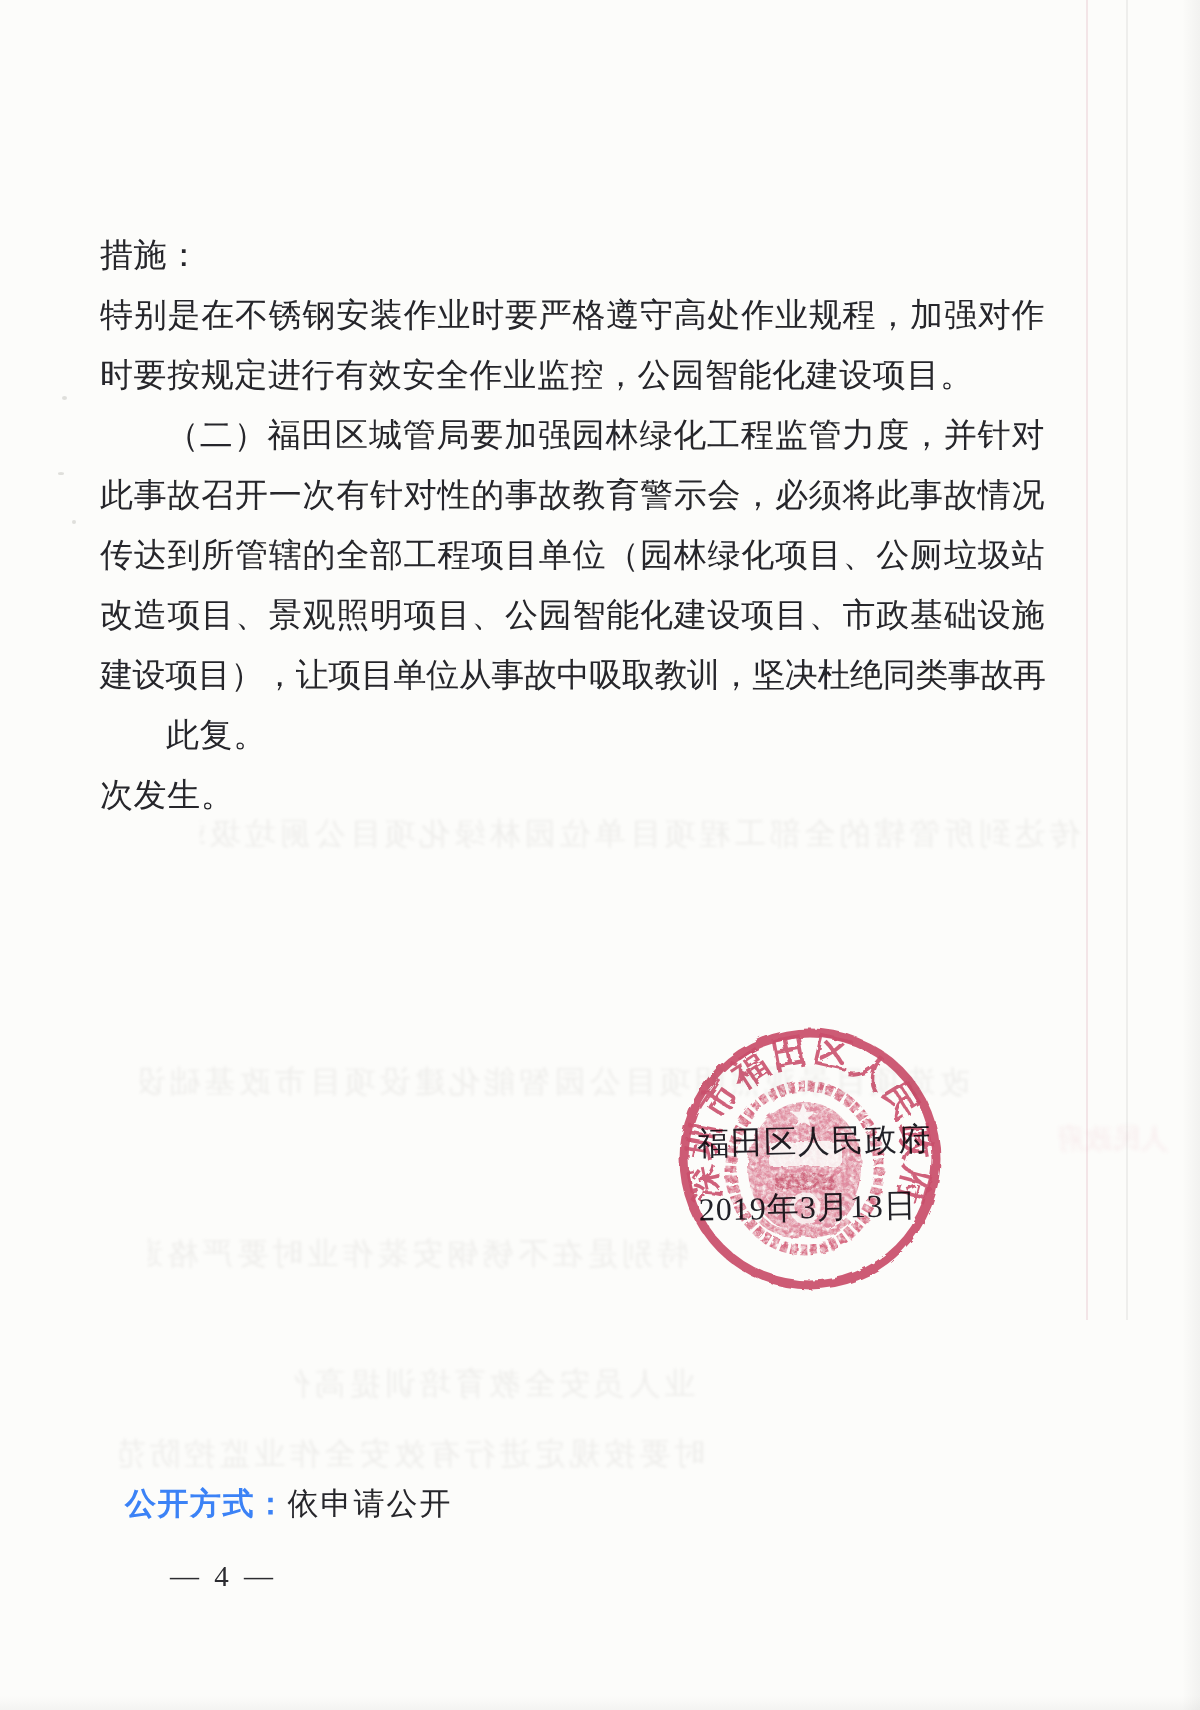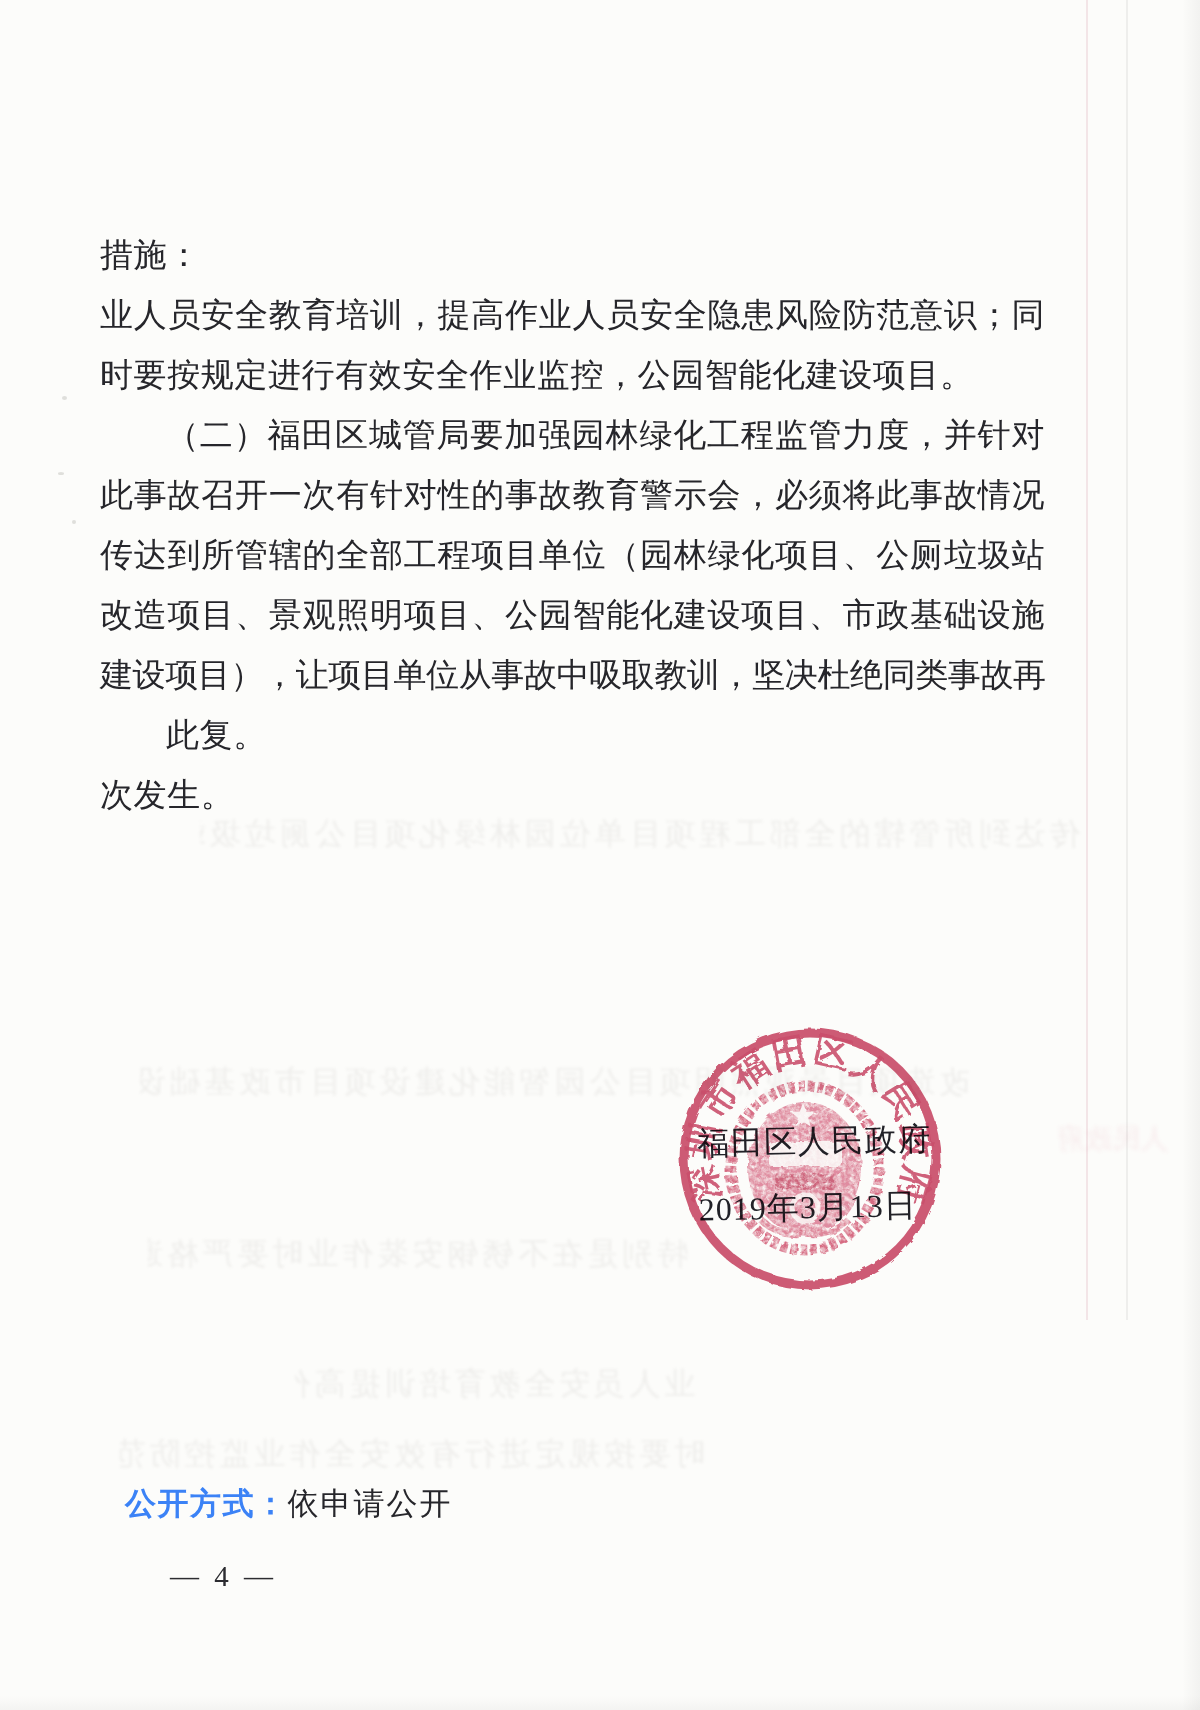--- a/index.html
+++ b/index.html
@@ -61,21 +61,21 @@
 
   <div class="ghost" style="left:200px; top:812px;  width:880px;">传达到所管辖的全部工程项目单位园林绿化项目公厕垃圾站</div>
   <div class="ghost" style="left:140px; top:1060px; width:830px;">改造项目景观照明项目公园智能化建设项目市政基础设施</div>
   <div class="ghost" style="left:148px; top:1232px; width:540px;">特别是在不锈钢安装作业时要严格遵守高处作业规程</div>
   <div class="ghost" style="left:295px; top:1362px; width:400px;">业人员安全教育培训提高作业</div>
   <div class="ghost" style="left:120px; top:1432px; width:585px;">时要按规定进行有效安全作业监控防范类似高坠事故发生</div>
   <div class="ghost-red" style="left:1058px; top:1120px; width:110px;">人民政府</div>
 
   <div class="doc-body">
     <div class="line">措施：</div>
-    <div class="line justify">业人员安全教育培训，提高作业人员安全隐患风险防范意识；同</div>
+    <div class="line justify">特别是在不锈钢安装作业时要严格遵守高处作业规程，加强对作</div>
     <div class="line">时要按规定进行有效安全作业监控，公园智能化建设项目。</div>
     <div class="line indent justify">（二）福田区城管局要加强园林绿化工程监管力度，并针对</div>
     <div class="line justify">此事故召开一次有针对性的事故教育警示会，必须将此事故情况</div>
     <div class="line justify">传达到所管辖的全部工程项目单位（园林绿化项目、公厕垃圾站</div>
     <div class="line justify">改造项目、景观照明项目、公园智能化建设项目、市政基础设施</div>
     <div class="line justify tight">建设项目），让项目单位从事故中吸取教训，坚决杜绝同类事故再</div>
     <div class="line indent">此复。</div>
     <div class="line">次发生。</div>
   </div>
 

